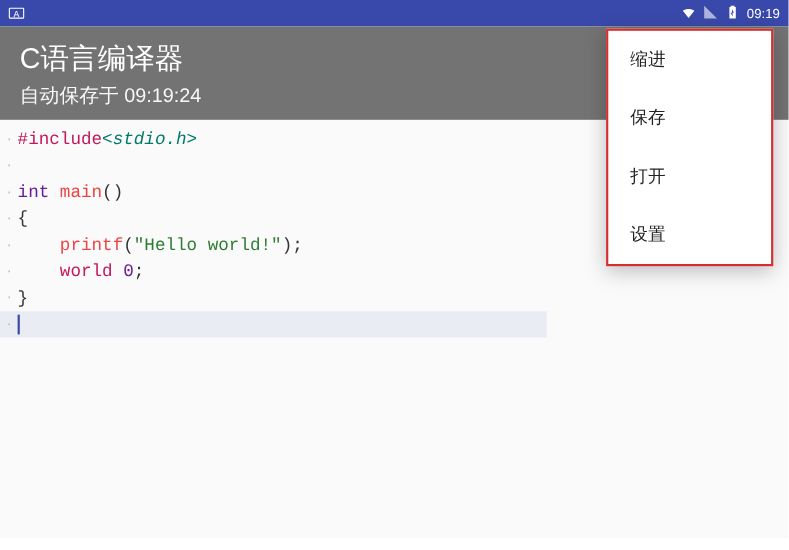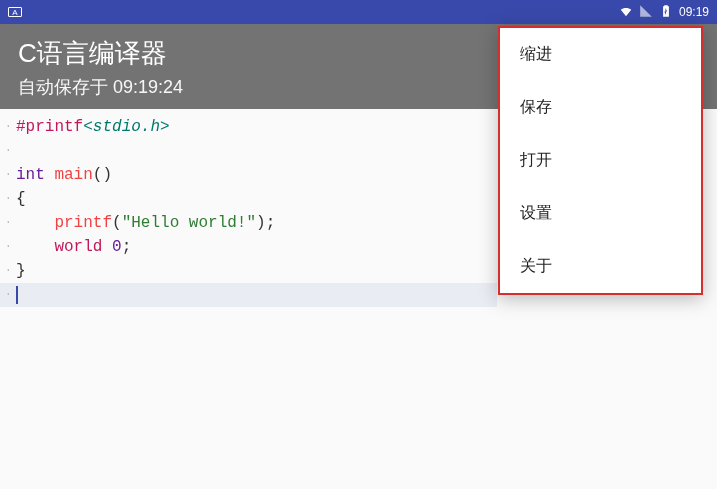--- a/index.html
+++ b/index.html
@@ -42,21 +42,21 @@
   .cursor {
     display: inline-block; width: 2px; height: 18px; background: #3949ab;
     vertical-align: middle;
   }
   .current-line-bg {
     position: absolute; left: 0; right: 220px; height: 24px;
     background: rgba(57,73,171,0.08); top: 174px; z-index: 0;
   }
   .code-line > * { position: relative; z-index: 1; }
   .menu {
-    position: absolute; top: 26px; right: 14px; width: 205px;
+    position: absolute; top: 26px; right: 14px; width: 152px;
     background: #fff; border: 2px solid #d32f2f; box-shadow: 0 4px 18px rgba(0,0,0,0.25);
     z-index: 10;
   }
   .menu-item {
     padding: 16px 20px; font-size: 16px; color: #222; cursor: pointer;
   }
   .container { position: relative; width: 717px; height: 500px; overflow: hidden; }
   .icon-svg { width: 14px; height: 14px; fill: #fff; }
 </style>
 </head>
@@ -89,21 +89,21 @@
 
 <div class="app-bar">
   <div class="app-title">C语言编译器</div>
   <div class="app-subtitle">自动保存于 09:19:24</div>
 </div>
 
 <div class="editor" id="editor">
   <div class="current-line-bg"></div>
 <div class="code-line">
         <span class="gutter">·</span>
-        <span class="code"><span class="tok-pre">#printf</span><span class="tok-inc">&lt;stdio.h&gt;</span></span>
+        <span class="code"><span class="tok-pre">#include</span><span class="tok-inc">&lt;stdio.h&gt;</span></span>
       </div>
       <div class="code-line">
         <span class="gutter">·</span>
         <span class="code"></span>
       </div>
       <div class="code-line">
         <span class="gutter">·</span>
         <span class="code"><span class="tok-ty">int </span><span class="tok-fn">main</span><span class="tok-pl">()</span></span>
       </div>
       <div class="code-line">
@@ -126,16 +126,15 @@
         <span class="gutter">·</span>
         <span class="code"><span class="cursor"></span></span>
       </div>
     </div>
 
 <div class="menu" id="menu">
       <div class="menu-item">缩进</div>
       <div class="menu-item">保存</div>
       <div class="menu-item">打开</div>
       <div class="menu-item">设置</div>
-      <div class="menu-item">关于</div>
     </div>
 
 </div>
 
 </body></html>

